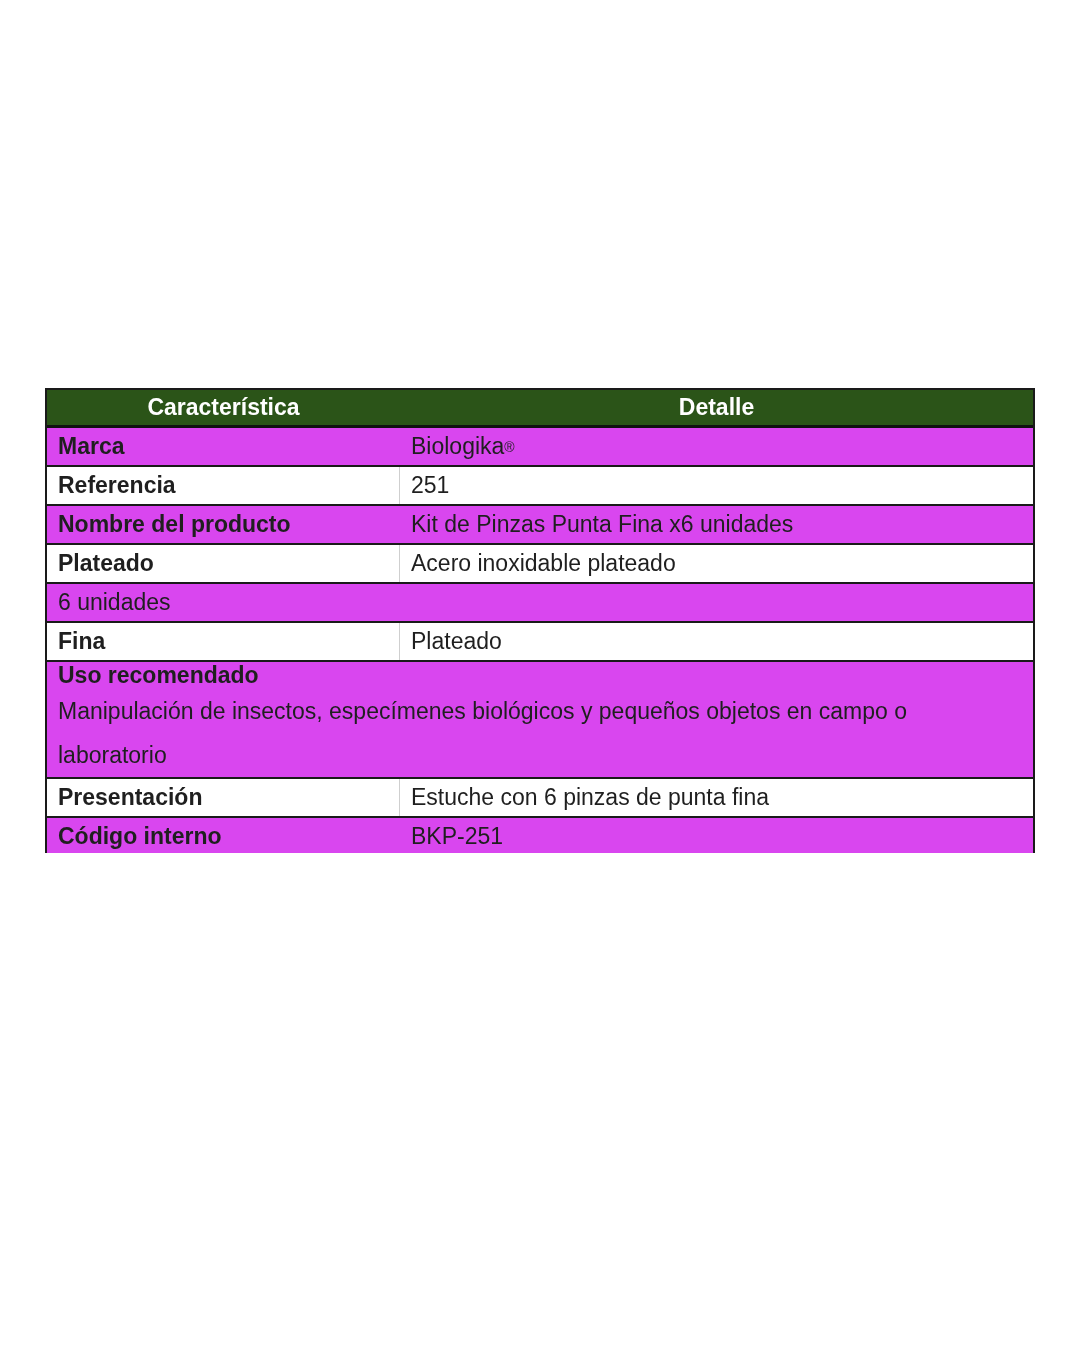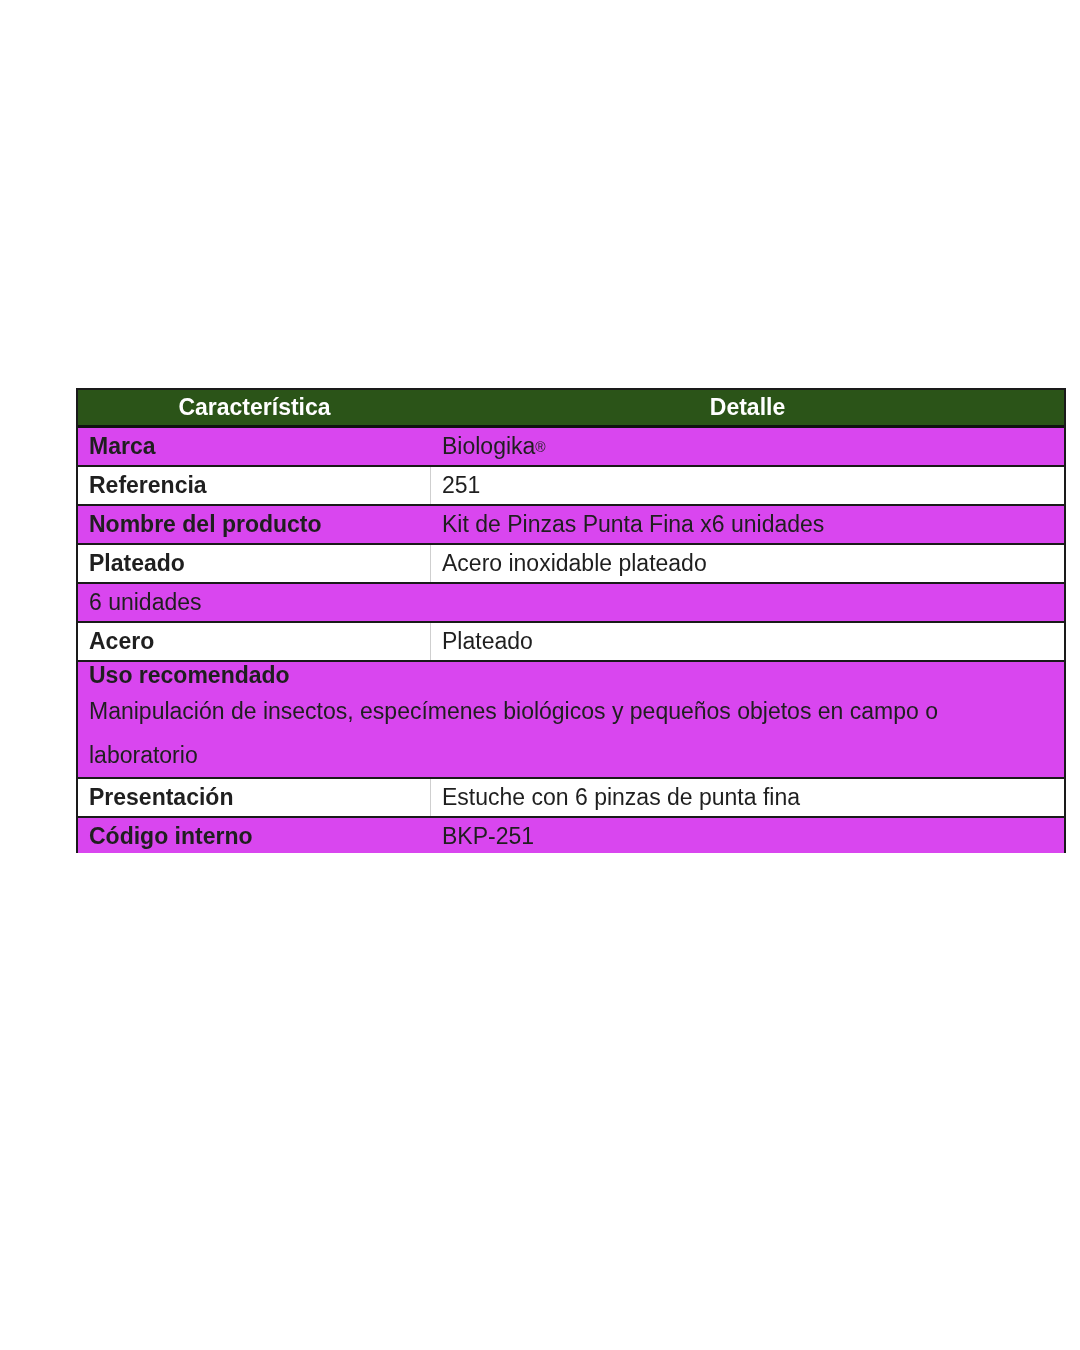--- a/index.html
+++ b/index.html
@@ -20,21 +20,20 @@
     left: 45px;
     top: 388px;
     width: 990px;
     height: 465px;
     box-sizing: border-box;
     border-left: 2px solid #1a1a1a;
     border-right: 2px solid #1a1a1a;
     border-top: 2px solid #1a1a1a;
     overflow: hidden;
     color: #1f1f1f;
-    margin-left: 31px;
   }
   .thead {
     display: flex;
     height: 35px;
     background: #2b5418;
     border-bottom: 3px solid #111111;
     align-items: center;
   }
   .thead .hcell {
     color: #ffffff;
@@ -113,21 +112,21 @@
     <div class="row white">
       <div class="cell label">Plateado</div>
       <div class="cell value">Acero inoxidable plateado</div>
     </div>
 
     <div class="row yellow">
       <div class="cell value">6 unidades</div>
     </div>
 
     <div class="row white">
-      <div class="cell label">Acero</div>
+      <div class="cell label">Fina</div>
       <div class="cell value">Plateado</div>
     </div>
 
     <div class="row yellow tall">
       <div class="cell label">Uso recomendado</div>
       <div class="cell value">Manipulación de insectos, especímenes biológicos y pequeños objetos en campo o laboratorio</div>
     </div>
 
     <div class="row white">
       <div class="cell label">Presentación</div>

